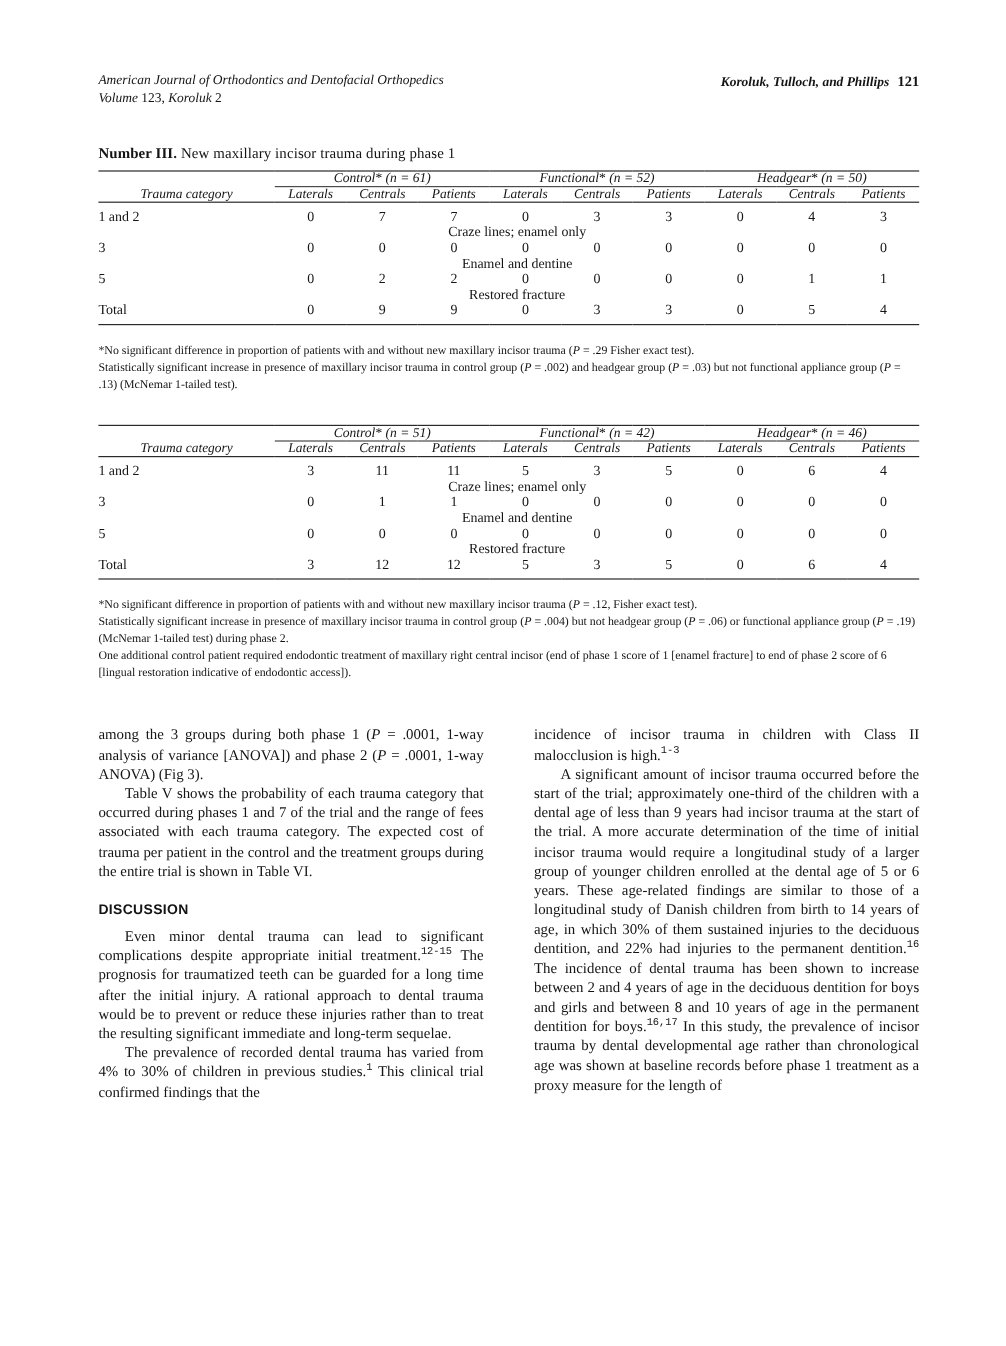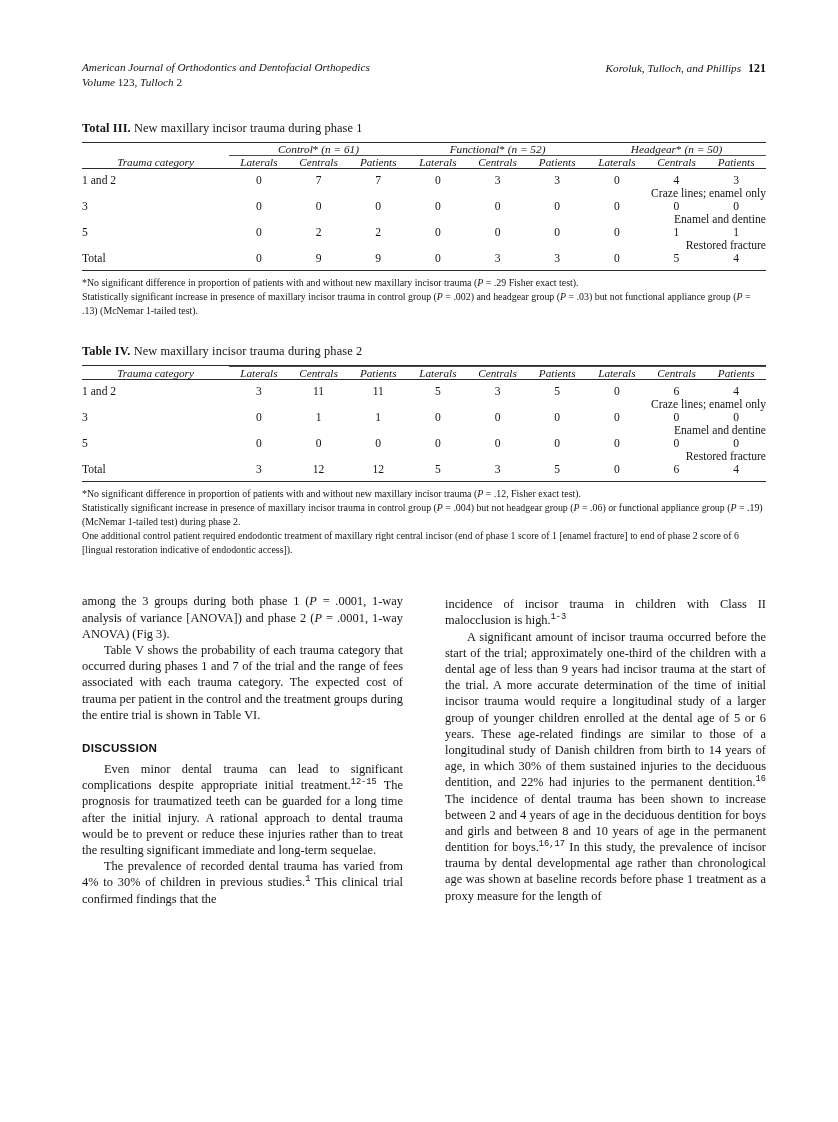--- a/index.html
+++ b/index.html
@@ -36,20 +36,21 @@
   .runhead-left {
     font-style: italic;
   }
   .runhead-left div { white-space: nowrap; }
   .runhead-right {
     white-space: nowrap;
     padding-top: 0px;
   }
   .runhead-right .authors {
     font-style: italic;
+    font-weight: bold;
   }
   .runhead-right .pageno {
     font-weight: bold;
     font-style: normal;
     margin-left: 7px;
     font-size: 12px;
   }
 
   
   .table-block { margin-bottom: 8px; }
@@ -101,46 +102,45 @@
   .datarow td {
     text-align: center;
     padding: 3px 0 2px 0;
     font-size: 11.6px;
   }
   .datarow td.cat {
     text-align: left;
     font-size: 11.6px;
   }
   .subrow td {
-    text-align: right;
+    text-align: center;
     padding: 1px 0 2px 0;
     font-size: 11.6px;
   }
   .subrow td.cat { padding-left: 14px; }
 
   
   col.c-cat { width: 21.5%; }
   col.c-num { width: 8.72%; }
 
   .footnotes {
     font-size: 9.9px;
     line-height: 1.42;
-    margin-top: 5px;
+    margin-top: 15px;
   }
   .footnotes p { margin: 0; }
   .footnotes i { font-style: italic; }
 
   
   .body-cols {
     display: flex;
     gap: 42px;
     margin-top: 36px;
     font-size: 12.4px;
     line-height: 1.305;
-    align-items: center;
   }
   .col {
     width: 334px;
     text-align: justify;
     text-justify: inter-word;
   }
   .col p {
     margin: 0;
     text-indent: 22px;
   }
@@ -157,30 +157,30 @@
   i.em { font-style: italic; }
 </style>
 </head>
 <body>
 
 <div class="page">
 
   <div class="runhead">
     <div class="runhead-left">
       <div>American Journal of Orthodontics and Dentofacial Orthopedics</div>
-      <div class="volume"><i>Volume</i> <span style="font-style:normal">123,</span> <i>Tulloch</i> <span style="font-style:normal">2</span></div>
+      <div class="volume"><i>Volume</i> <span style="font-style:normal">123,</span> <i>Koroluk</i> <span style="font-style:normal">2</span></div>
     </div>
     <div class="runhead-right">
       <span class="authors">Koroluk, Tulloch, and Phillips</span><span class="pageno">121</span>
     </div>
   </div>
 
   <div class="table-block">
     <div class="table-caption">
-      <span class="tnum">Total III.</span>
+      <span class="tnum">Number III.</span>
       <span class="ttext">New maxillary incisor trauma during phase 1</span>
     </div>
 
     <table class="data">
       <colgroup>
         <col class="c-cat">
           <col class="c-num">
           <col class="c-num">
           <col class="c-num">
         <col class="c-num">
@@ -299,43 +299,45 @@
       </tbody>
     </table>
 
     <div class="footnotes">
       <p>*No significant difference in proportion of patients with and without new maxillary incisor trauma (<i class="em">P</i> = .29 Fisher exact test).</p>
       <p>Statistically significant increase in presence of maxillary incisor trauma in control group (<i class="em">P</i> = .002) and headgear group (<i class="em">P</i> = .03) but not functional appliance group (<i class="em">P</i> = .13) (McNemar 1-tailed test).</p>
     </div>
   </div>
 
   <div class="table-block" style="margin-top:26px;">
-    <div class="table-caption">
-      <span class="tnum">Table IV.</span>
-      <span class="ttext">New maxillary incisor trauma during phase 2</span>
-    </div>
 
     <table class="data">
       <colgroup>
         <col class="c-cat">
           <col class="c-num">
           <col class="c-num">
           <col class="c-num">
         <col class="c-num">
           <col class="c-num">
           <col class="c-num">
         <col class="c-num">
           <col class="c-num">
           <col class="c-num">
       </colgroup>
       <tbody>
         <tr class="rule-thick">
             <td colspan="10"></td>
           </tr>
 
+        <tr class="grouphdr">
+          <td></td>
+          <td colspan="3">Control<span style="font-style:normal">*</span> (n = 51)</td>
+          <td colspan="3">Functional<span style="font-style:normal">*</span> (n = 42)</td>
+          <td colspan="3">Headgear<span style="font-style:normal">*</span> (n = 46)</td>
+        </tr>
 
         <tr class="grouprule">
           <td></td>
           <td class="r" colspan="3"></td>
           <td class="r" colspan="3"></td>
           <td class="r" colspan="3"></td>
         </tr>
 
         <tr class="colhdr">
           <td class="cat">Trauma category</td>

